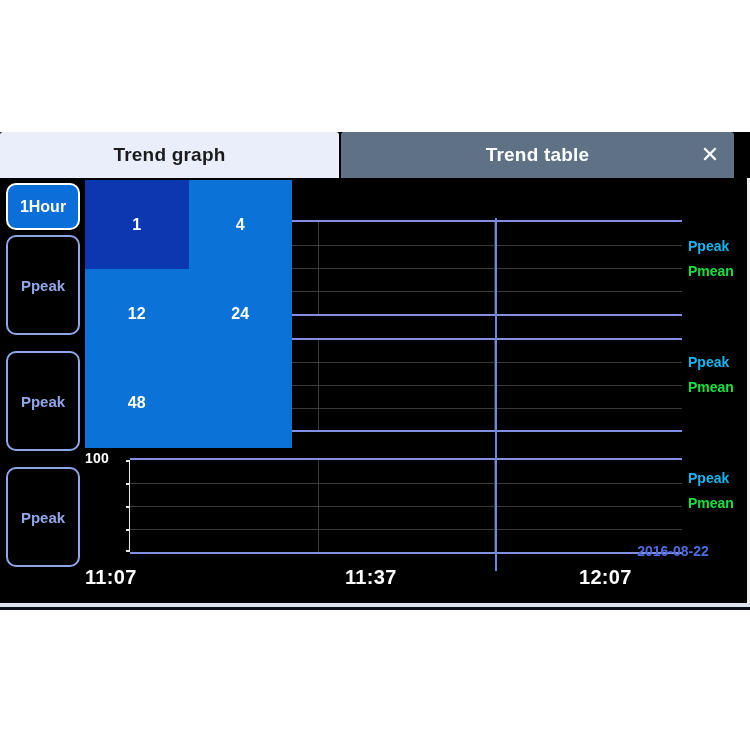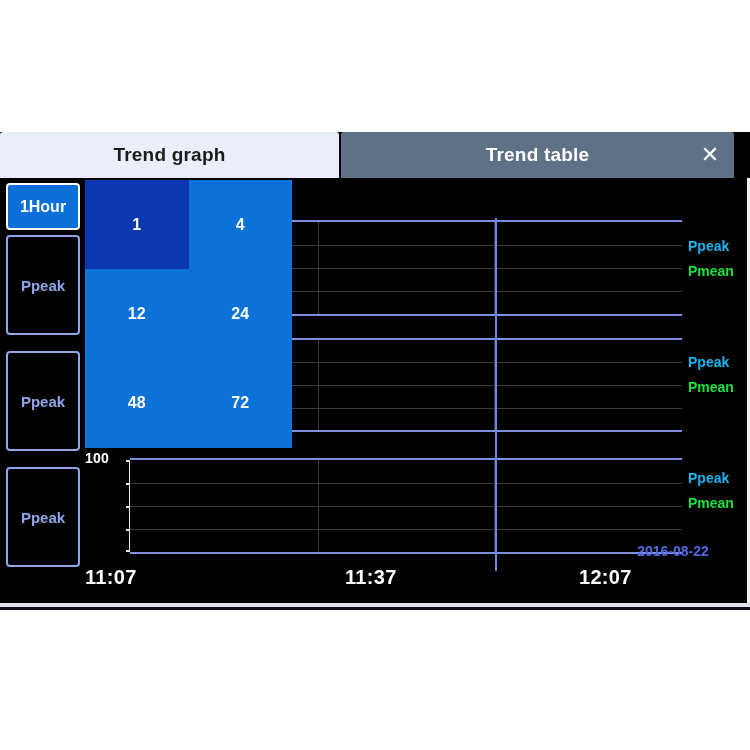--- a/index.html
+++ b/index.html
@@ -125,21 +125,21 @@
   .side-btn {
     position: absolute;
     left: 6px;
     width: 74px;
     box-sizing: border-box;
     display: flex;
     align-items: center;
     justify-content: center;
     font-weight: bold;
     font-size: 15px;
-    border-radius: 4px;
+    border-radius: 10px;
   }
   #btn-1hour {
     top: 5px;
     height: 47px;
     background: #0a6fd8;
     color: #ffffff;
     border: 2px solid #ffffff;
     font-size: 16px;
   }
   .side-btn.ppeak {
@@ -443,21 +443,20 @@
         <div id="datetime">
           <div>2016-08-22</div>
         </div>
 
         <div id="dropdown">
           <div class="dd-cell selected">1</div>
           <div class="dd-cell">4</div>
           <div class="dd-cell">12</div>
           <div class="dd-cell">24</div>
           <div class="dd-cell">48</div>
-          <div class="dd-cell">72</div>
         </div>
 
       </div>
     </div>
 
     <div id="bottom-rule"></div>
     <div id="bottom-rule2"></div>
 
   </div>
 </div>

